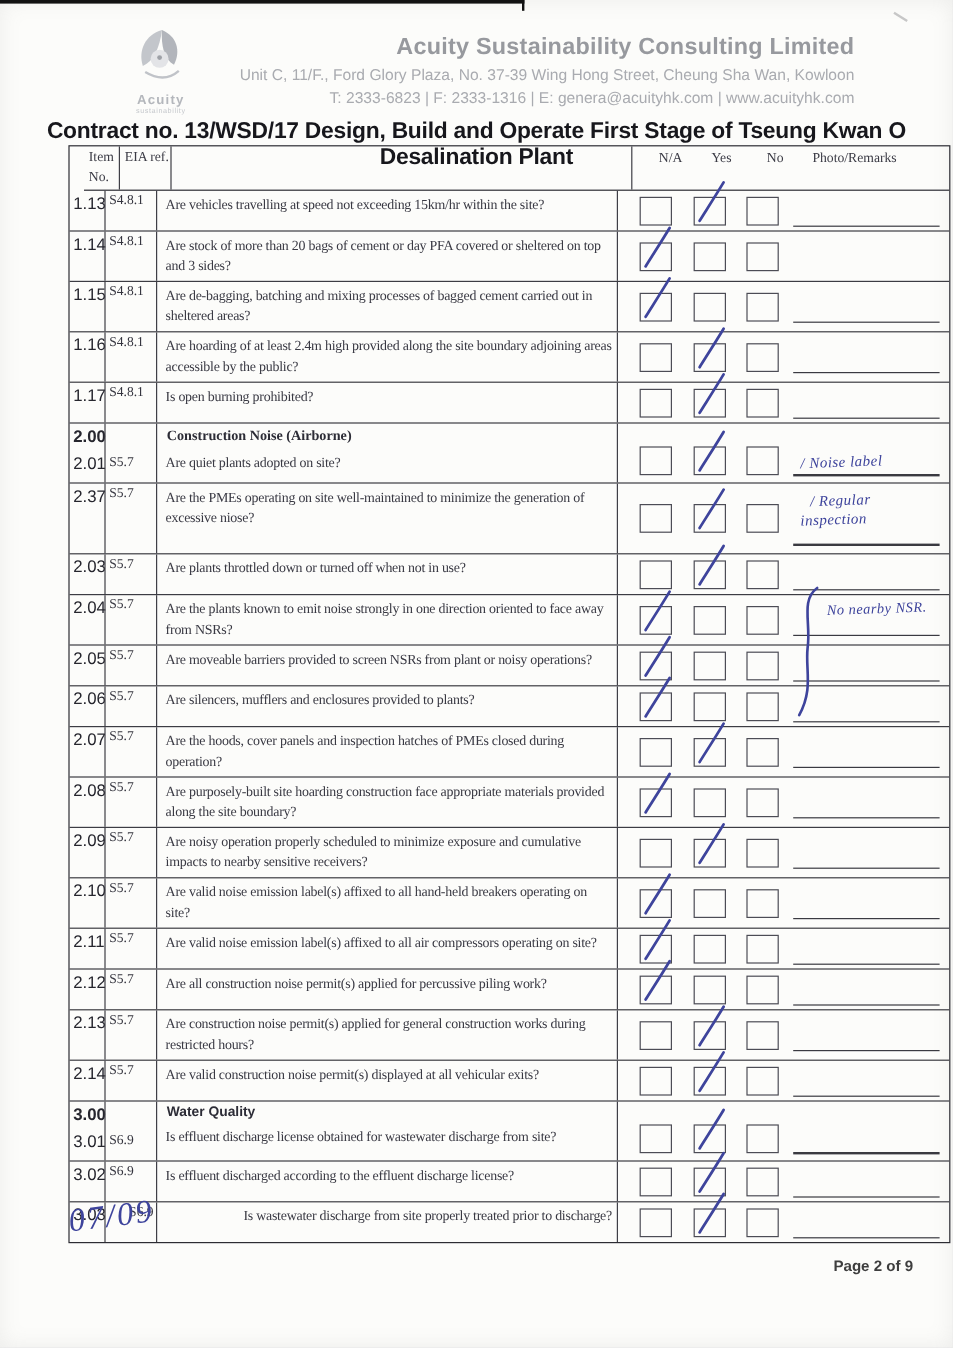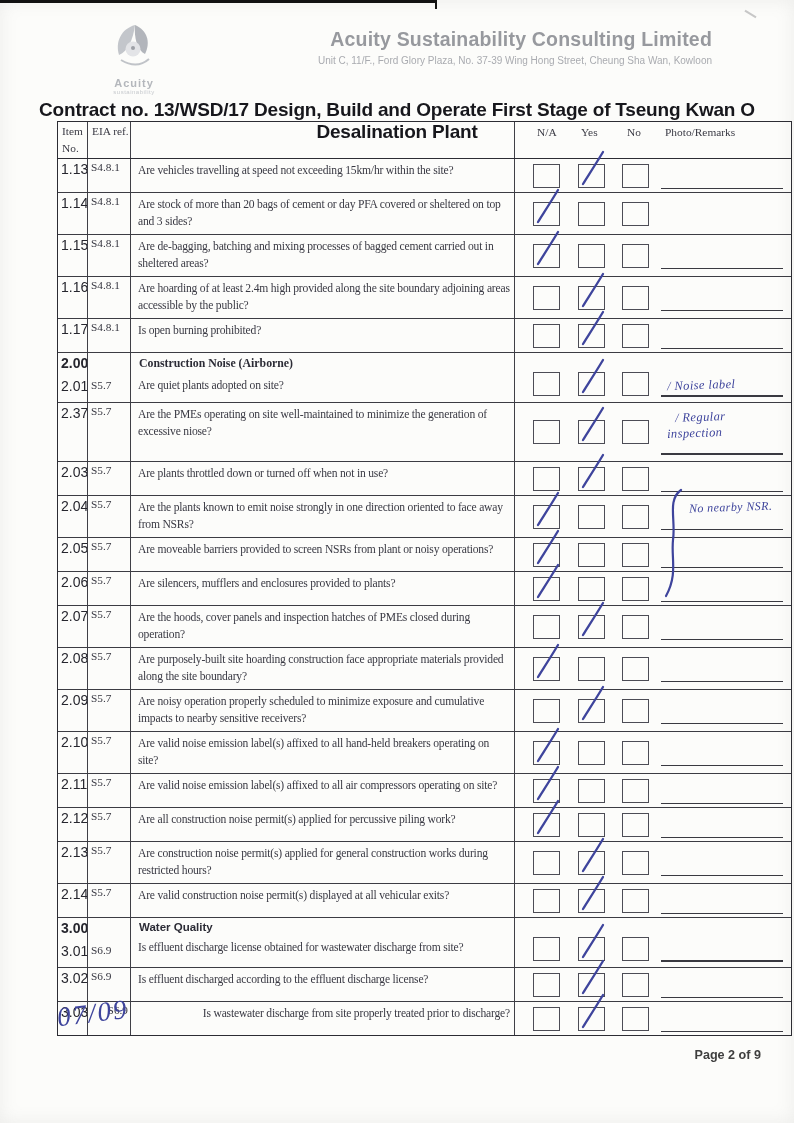--- a/index.html
+++ b/index.html
@@ -10,29 +10,29 @@
   .scan-topline{position:absolute;left:0;top:0;width:437px;height:3px;background:#121212;}
   .scan-tick{position:absolute;left:435px;top:0;width:2px;height:9px;background:#121212;}
   .scan-mark{position:absolute;left:744px;top:13px;width:13px;height:2px;background:#c7c7c7;transform:rotate(32deg);}
 
   
   .logo{position:absolute;left:96px;top:22px;width:76px;text-align:center;}
   .logo-text{font-family:"Liberation Sans",sans-serif;font-size:11px;color:#b4b7bc;font-weight:bold;letter-spacing:1px;margin-top:1px;}
   .logo-sub{font-family:"Liberation Sans",sans-serif;font-size:6px;color:#c6c9cd;letter-spacing:.5px;}
   .hdr{position:absolute;right:82px;top:28px;width:620px;text-align:right;}
   .hdr-name{font-family:"Liberation Sans",sans-serif;font-weight:bold;font-size:19.5px;color:#97999e;letter-spacing:.2px;}
-  .hdr-line{font-family:"Liberation Sans",sans-serif;font-size:10px;color:#a9abb0;margin-top:4px;}
+  .hdr-line{font-family:"Liberation Sans",sans-serif;font-size:13px;color:#a9abb0;margin-top:4px;}
 
   .title{position:absolute;left:0;top:99px;width:100%;text-align:center;
          font-family:"Liberation Sans",sans-serif;font-weight:bold;font-size:19px;color:#17171c;letter-spacing:-.2px;}
 
   
   .tbl{position:absolute;left:57px;top:121px;width:733px;border:1.6px solid #2c2c33;}
   .thead,.row{display:grid;grid-template-columns:29px 43px 384px 1fr;position:relative;}
-  .thead{min-height:36px;border-bottom:1.8px solid #2c2c33;}
+  .thead{min-height:36px;border-bottom:1.8px solid #2c2c33;margin-left:12px;}
   .row{min-height:33px;border-bottom:1.2px solid #3c3c43;}
   .row:last-child{border-bottom:none;text-align:right;}
   .cell{border-left:1px solid #3f3f46;position:relative;padding:2px 2px;}
   .cell:first-child{border-left:none;}
   .c-item{font-family:"Liberation Sans",sans-serif;font-size:14px;color:#26262e;padding-left:3px;}
   .c-ref{font-size:11.3px;color:#34343e;padding-left:3px;}
   .c-q{padding:3px 4px 4px 7px;}
   .q-text{font-size:11.6px;line-height:17px;color:#393943;letter-spacing:-.2px;}
   .sec-no{font-weight:bold;margin-bottom:7px;}
   .sec-title{font-weight:bold;font-size:11.8px;color:#2c2c36;margin:0 0 6px 1px;}
@@ -90,20 +90,21 @@
       <circle cx="28" cy="26" r="2" fill="#9da0a6"></circle>
       <path d="M16 38 C26 44 36 44 44 37" stroke="#c0c3c8" stroke-width="2" fill="none"></path>
     </svg>
     <div class="logo-text">Acuity</div>
     <div class="logo-sub">sustainability</div>
   </div>
 
   <div class="hdr">
     <div class="hdr-name">Acuity Sustainability Consulting Limited</div>
     <div class="hdr-line">Unit C, 11/F., Ford Glory Plaza, No. 37-39 Wing Hong Street, Cheung Sha Wan, Kowloon</div>
+    <div class="hdr-line">T: 2333-6823 | F: 2333-1316 | E: genera@acuityhk.com | www.acuityhk.com</div>
   </div>
 
   <div class="title">Contract no.  13/WSD/17 Design, Build and Operate First Stage of Tseung Kwan O Desalination Plant</div>
 
   <div class="tbl">
     <div class="thead">
       <div class="cell">
         <div class="th-item-wrap">
           <span>Item</span>
           <span>No.</span>

